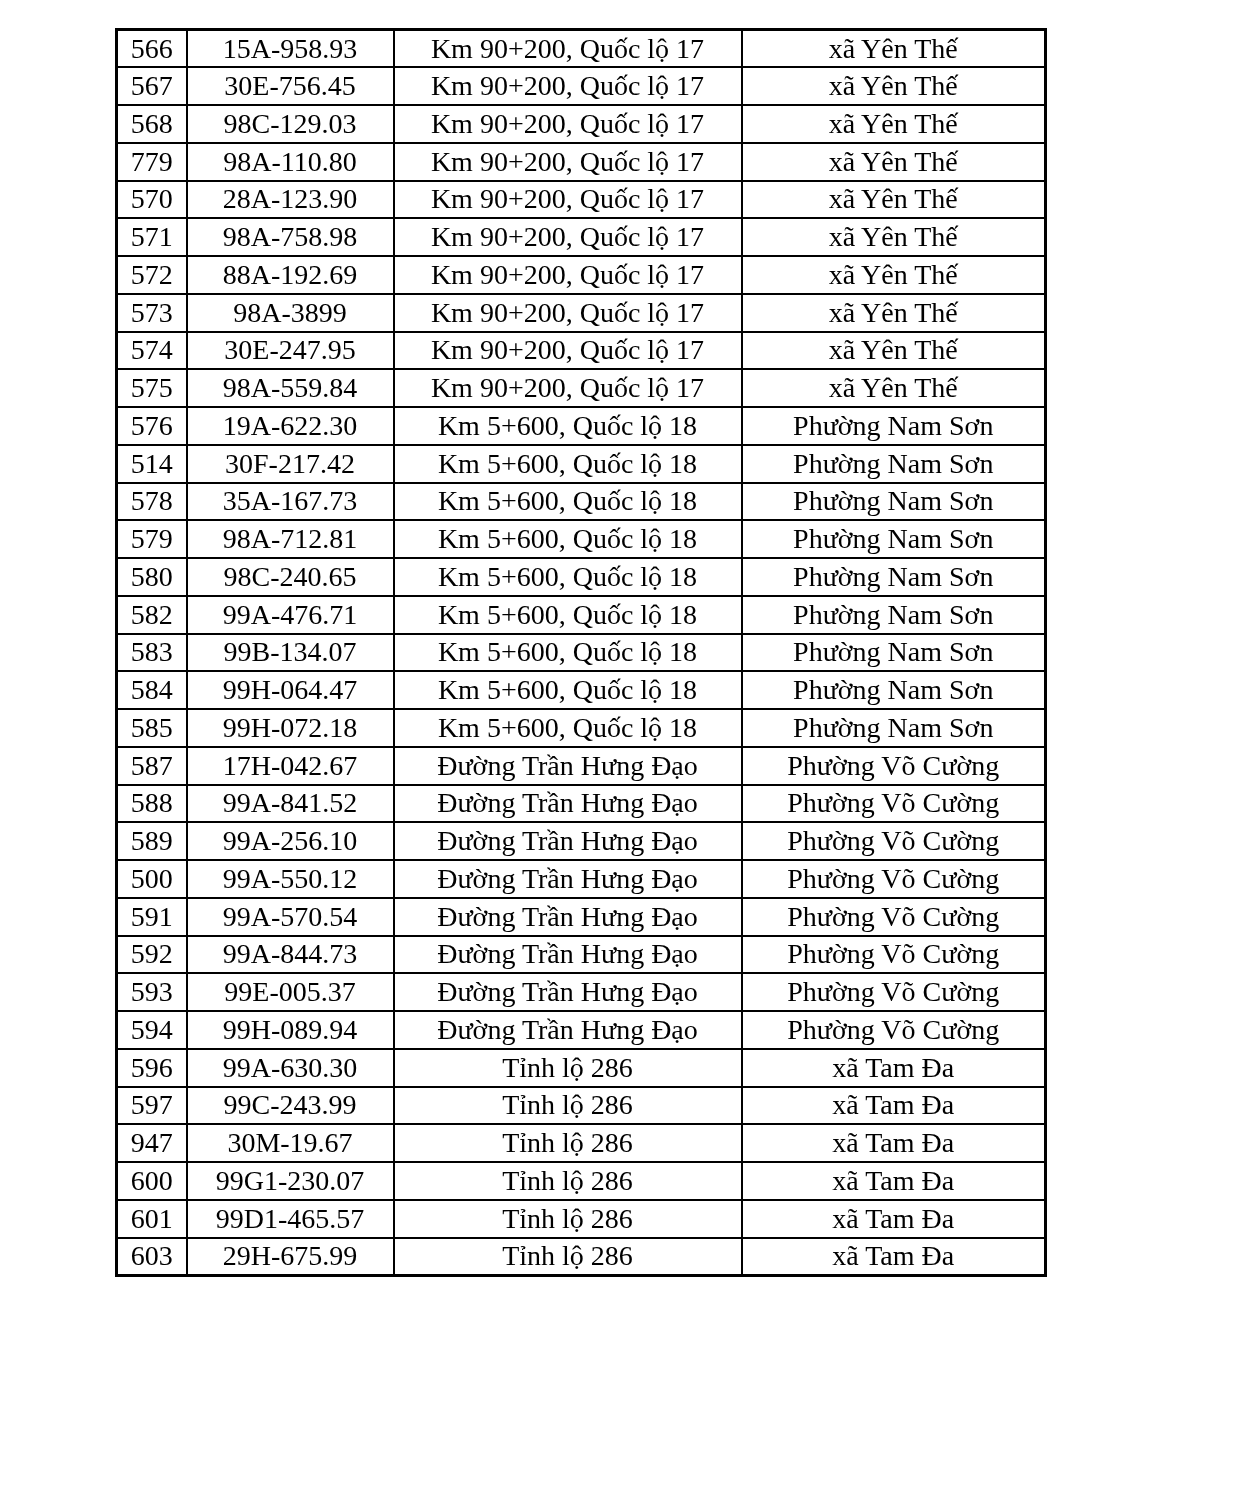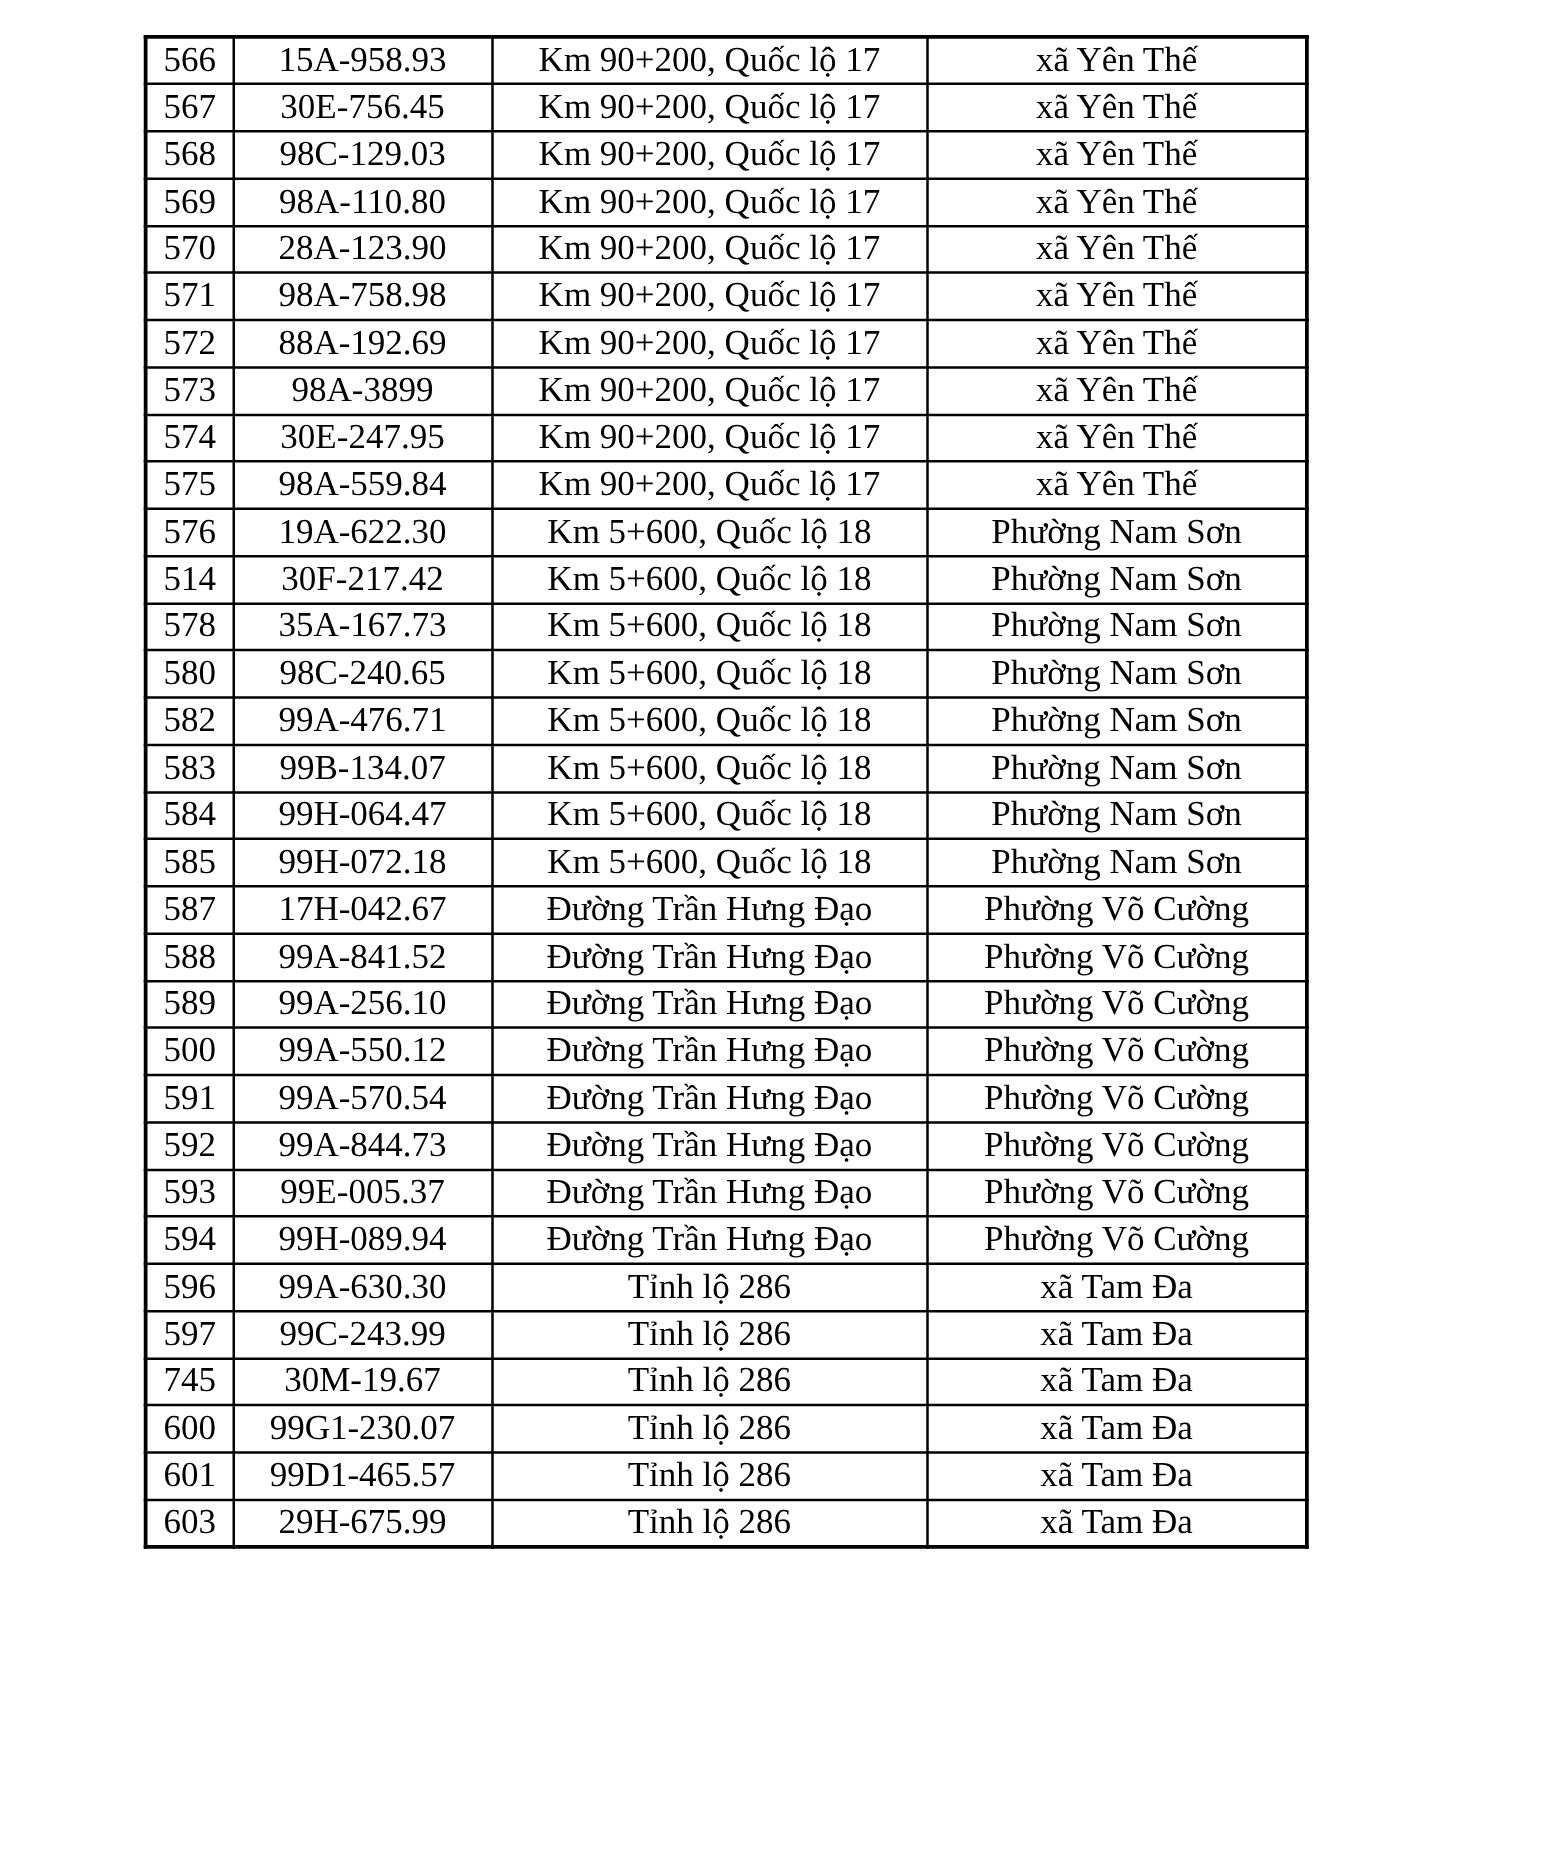--- a/index.html
+++ b/index.html
@@ -68,21 +68,21 @@
           <td>Km 90+200, Quốc lộ 17</td>
           <td>xã Yên Thế</td>
         </tr>
         <tr>
           <td>568</td>
           <td>98C-129.03</td>
           <td>Km 90+200, Quốc lộ 17</td>
           <td>xã Yên Thế</td>
         </tr>
         <tr>
-          <td>569</td>
+          <td>779</td>
           <td>98A-110.80</td>
           <td>Km 90+200, Quốc lộ 17</td>
           <td>xã Yên Thế</td>
         </tr>
         <tr>
           <td>570</td>
           <td>28A-123.90</td>
           <td>Km 90+200, Quốc lộ 17</td>
           <td>xã Yên Thế</td>
         </tr>
@@ -128,20 +128,26 @@
           <td>Km 5+600, Quốc lộ 18</td>
           <td>Phường Nam Sơn</td>
         </tr>
         <tr>
           <td>578</td>
           <td>35A-167.73</td>
           <td>Km 5+600, Quốc lộ 18</td>
           <td>Phường Nam Sơn</td>
         </tr>
         <tr>
+          <td>579</td>
+          <td>98A-712.81</td>
+          <td>Km 5+600, Quốc lộ 18</td>
+          <td>Phường Nam Sơn</td>
+        </tr>
+        <tr>
           <td>580</td>
           <td>98C-240.65</td>
           <td>Km 5+600, Quốc lộ 18</td>
           <td>Phường Nam Sơn</td>
         </tr>
         <tr>
           <td>582</td>
           <td>99A-476.71</td>
           <td>Km 5+600, Quốc lộ 18</td>
           <td>Phường Nam Sơn</td>
@@ -218,21 +224,21 @@
           <td>Tỉnh lộ 286</td>
           <td>xã Tam Đa</td>
         </tr>
         <tr>
           <td>597</td>
           <td>99C-243.99</td>
           <td>Tỉnh lộ 286</td>
           <td>xã Tam Đa</td>
         </tr>
         <tr>
-          <td>745</td>
+          <td>947</td>
           <td>30M-19.67</td>
           <td>Tỉnh lộ 286</td>
           <td>xã Tam Đa</td>
         </tr>
         <tr>
           <td>600</td>
           <td>99G1-230.07</td>
           <td>Tỉnh lộ 286</td>
           <td>xã Tam Đa</td>
         </tr>

